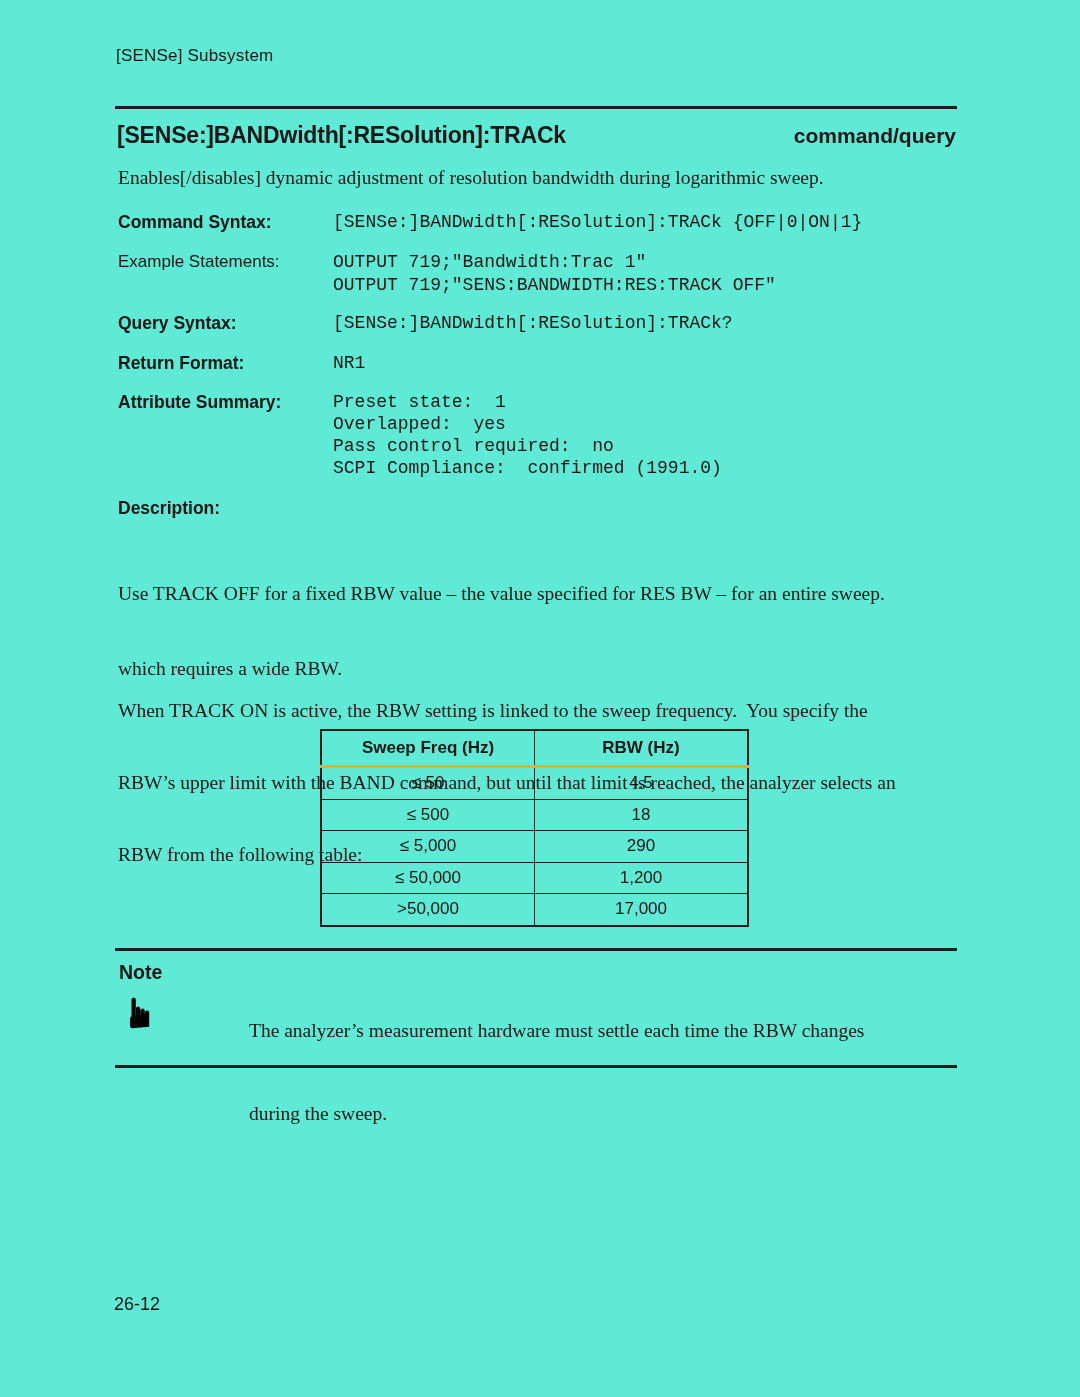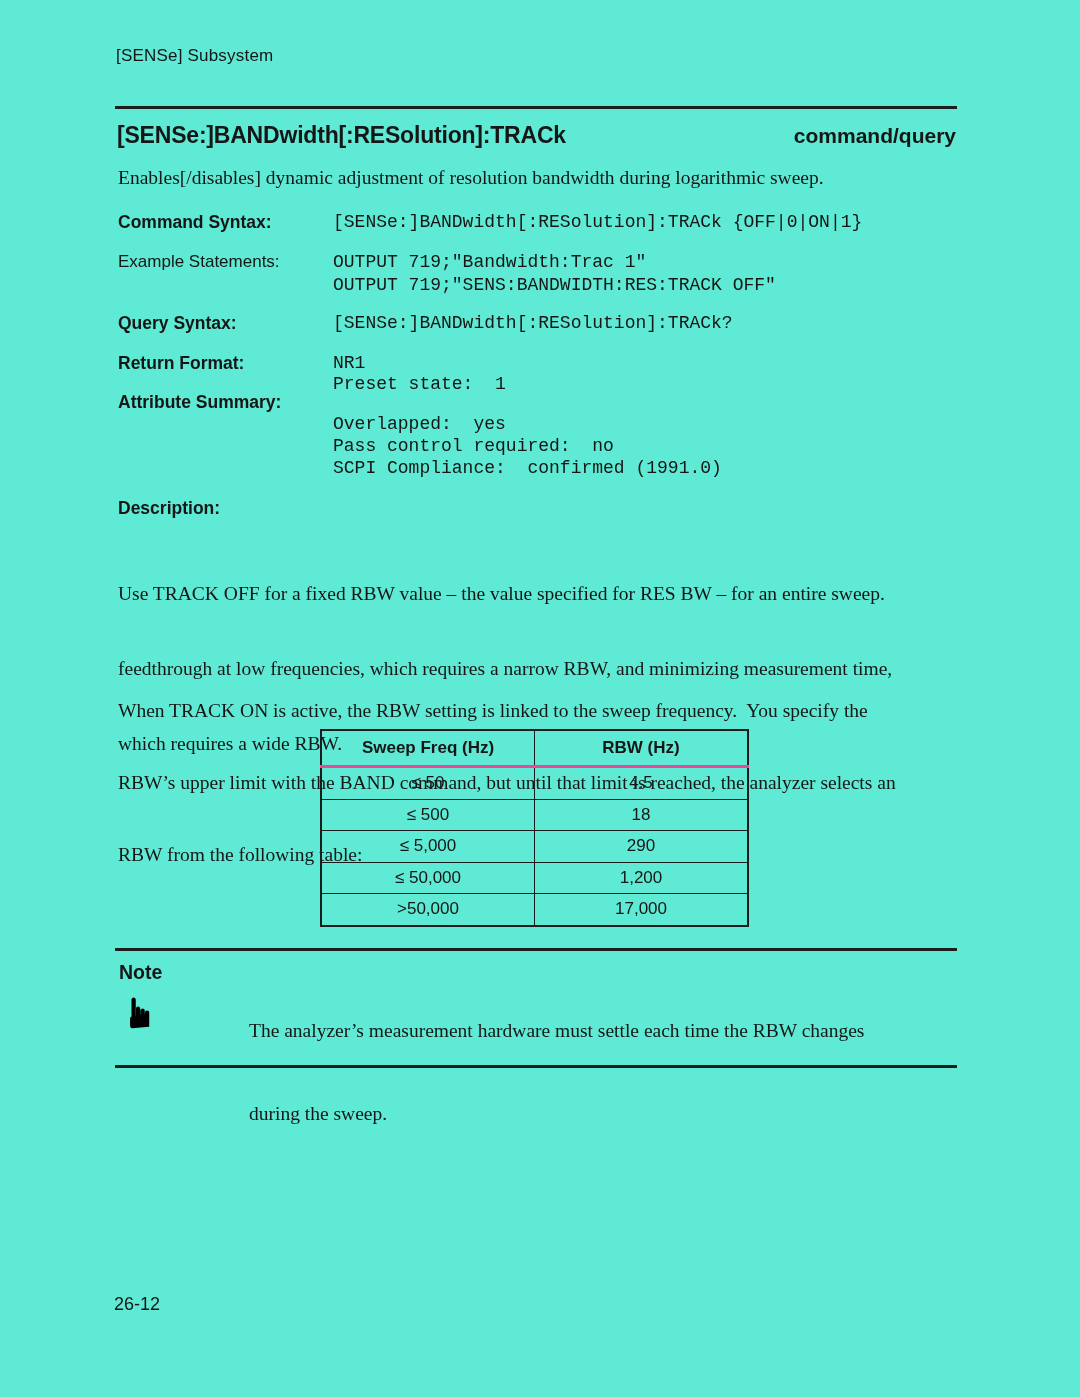--- a/index.html
+++ b/index.html
@@ -40,21 +40,21 @@
     font-size:17px;
   }
   .rbw-table td,.rbw-table th{
     border:1.6px solid #1c1c1c;
     text-align:center;vertical-align:middle;
     padding:0;
   }
   .rbw-table th{
     height:34px;font-weight:bold;
     border-top-width:2.5px;
-    border-bottom:3px solid #ec4899;
+    border-bottom:3px solid #eab308;
   }
   .rbw-table td{height:30.5px;}
   .rbw-table td:first-child,.rbw-table th:first-child{border-left-width:2.5px;}
   .rbw-table td:last-child,.rbw-table th:last-child{border-right-width:2.5px;}
   .rbw-table tr:last-child td{border-bottom-width:2.5px;margin-top:36px;}
 
   .note-label{left:119px;top:961px;font-size:19.5px;font-weight:bold;}
   .hand-icon{
     position:absolute;left:121px;top:992px;
     font-size:42px;line-height:42px;color:#000;
@@ -86,30 +86,29 @@
   <div class="abs mono ref-value" style="top:251px;">OUTPUT 719;"Bandwidth:Trac 1"</div>
   <div class="abs mono ref-value" style="top:274px;">OUTPUT 719;"SENS:BANDWIDTH:RES:TRACK OFF"</div>
 
   <div class="abs sans ref-label" style="top:313px;">Query Syntax:</div>
   <div class="abs mono ref-value" style="top:312px;">[SENSe:]BANDwidth[:RESolution]:TRACk?</div>
 
   <div class="abs sans ref-label" style="top:353px;">Return Format:</div>
   <div class="abs mono ref-value" style="top:352px;">NR1</div>
 
   <div class="abs sans ref-label" style="top:392px;">Attribute Summary:</div>
-  <div class="abs mono ref-value" style="top:373px;">Preset state:  1</div>
+  <div class="abs mono ref-value" style="top:391px;">Preset state:  1</div>
   <div class="abs mono ref-value" style="top:413px;">Overlapped:  yes</div>
   <div class="abs mono ref-value" style="top:435px;">Pass control required:  no</div>
   <div class="abs mono ref-value" style="top:457px;">SCPI Compliance:  confirmed (1991.0)</div>
 
   <div class="abs sans ref-label" style="top:498px;">Description:</div>
 
   <div class="abs body-par par1">
     <div>Use TRACK OFF for a fixed RBW value – the value specified for RES BW – for an entire sweep.</div>
-    <div>feedthrough at low frequencies, which requires a narrow RBW, and minimizing measurement time,</div>
     <div>which requires a wide RBW.</div>
   </div>
 
   <div class="abs body-par par2">
     <div>When TRACK ON is active, the RBW setting is linked to the sweep frequency.  You specify the</div>
     <div>RBW’s upper limit with the BAND command, but until that limit is reached, the analyzer selects an</div>
     <div>RBW from the following table:</div>
   </div>
 
   <table class="rbw-table">

